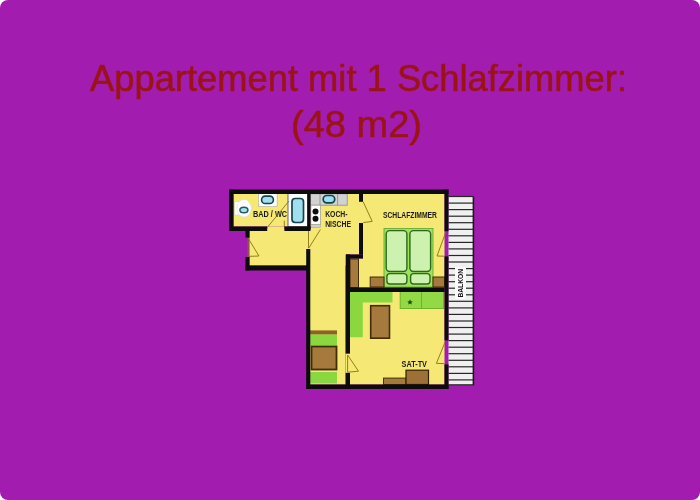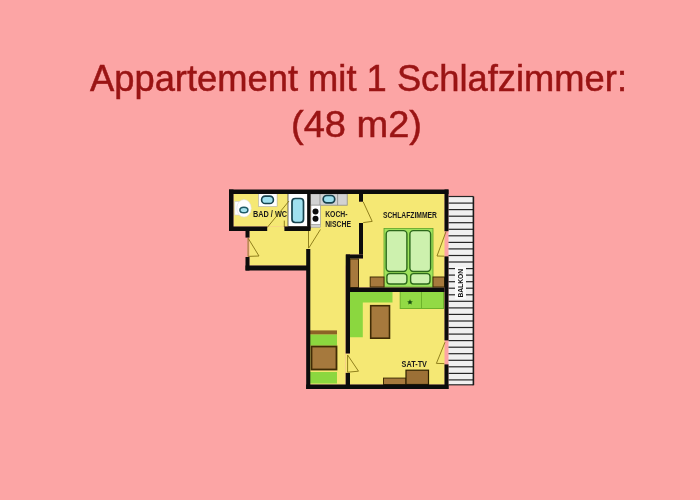--- a/index.html
+++ b/index.html
@@ -1,17 +1,17 @@
 <!DOCTYPE html>
 <html><head>
 <meta charset="utf-8">
 <style>
   html,body { margin:0; padding:0; background:#ffffff; }
-  #canvas { position:relative; width:700px; height:500px; background:#fca5a5; overflow:hidden;
-            font-family:"Liberation Sans", sans-serif; }
+  #canvas { position:relative; width:700px; height:500px; background:#a21caf; overflow:hidden;
+            font-family:"Liberation Sans", sans-serif;border-radius:8px; }
   svg { position:absolute; left:0; top:0; }
   text { font-family:"Liberation Sans", sans-serif; }
 </style>
 </head>
 <body>
 <div id="canvas">
 <svg width="700" height="500" viewBox="0 0 700 500">
 
 <text x="358.5" y="91" font-size="36" fill="#9A1414" stroke="#9A1414" stroke-width="0.5" text-anchor="middle" textLength="537" lengthAdjust="spacingAndGlyphs">Appartement mit 1 Schlafzimmer:</text>
 

